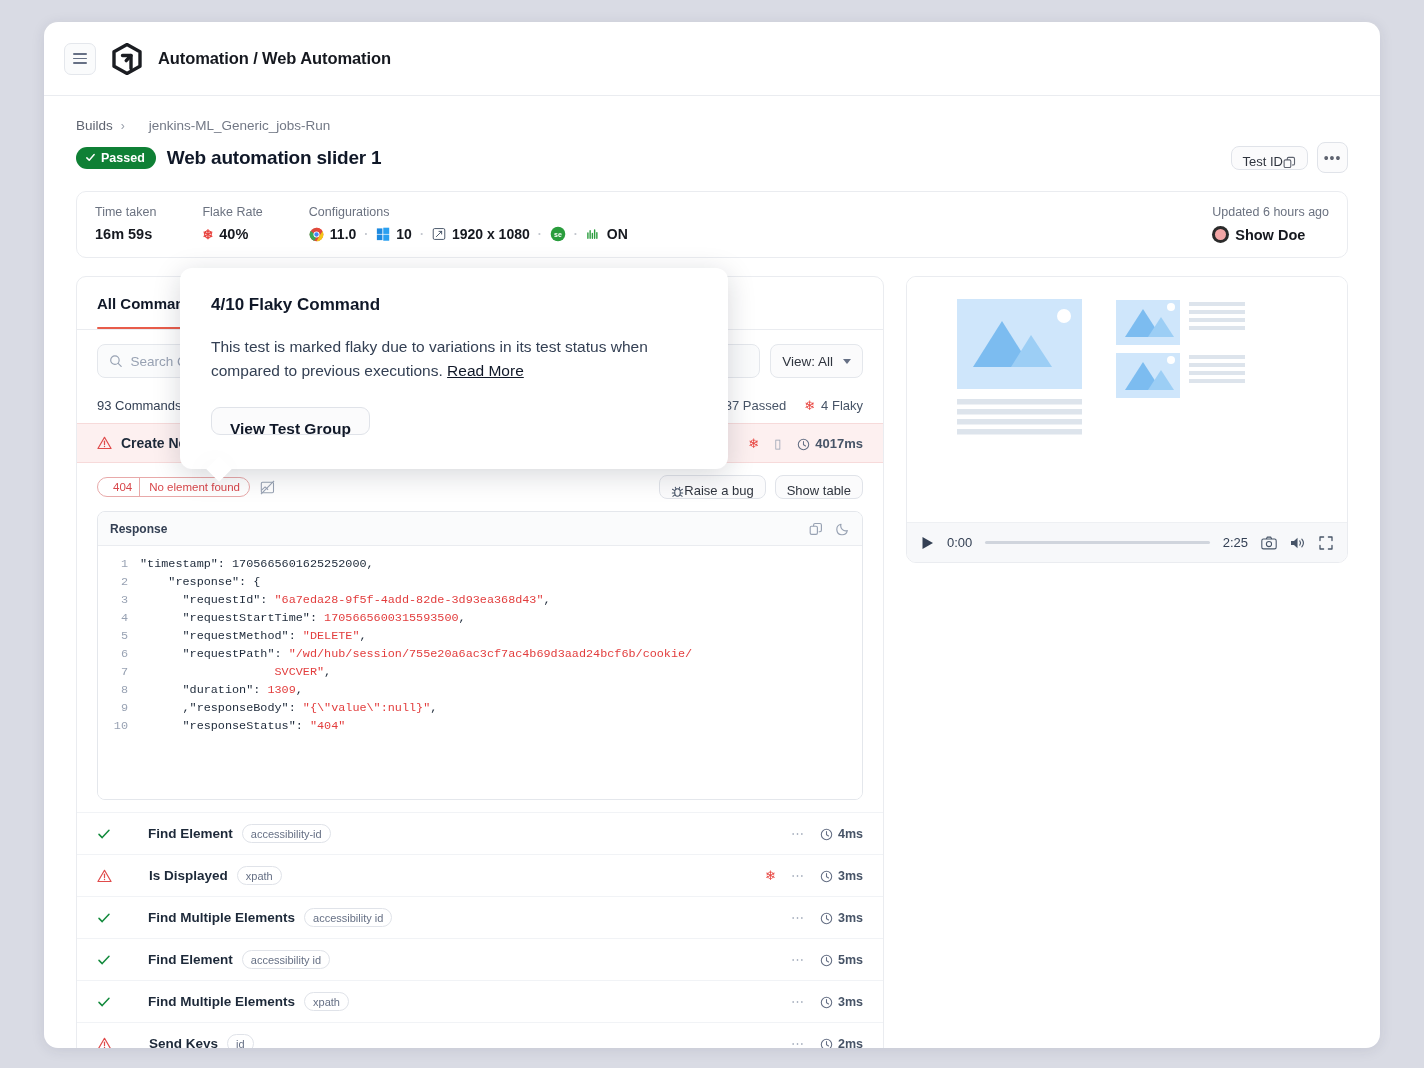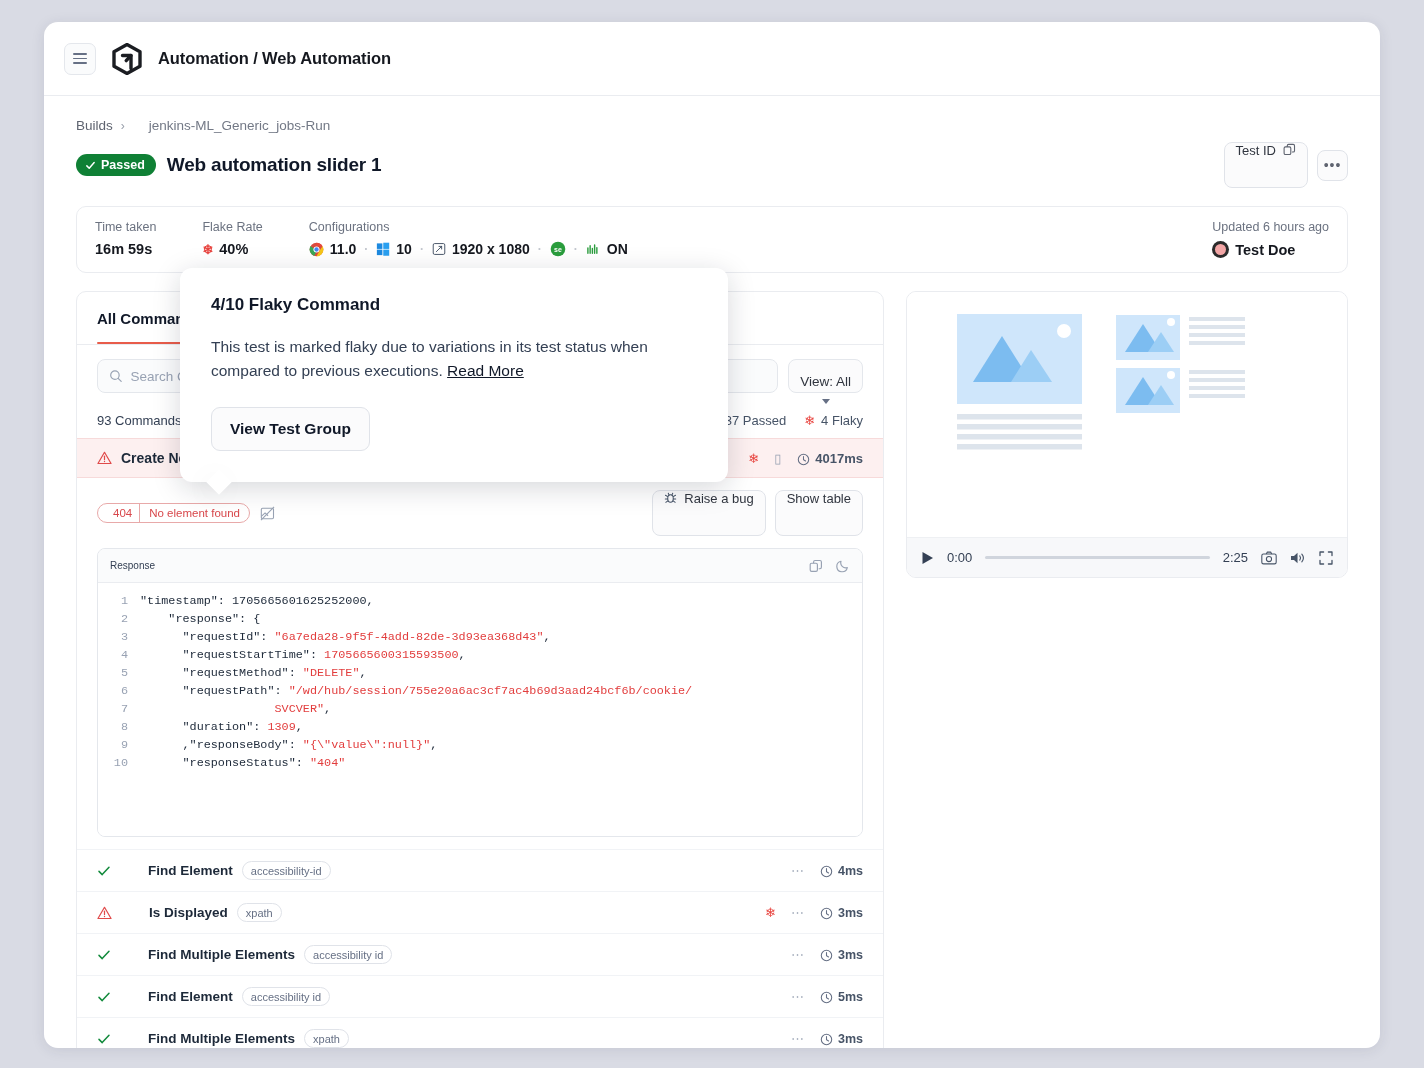--- a/index.html
+++ b/index.html
@@ -54,21 +54,21 @@
     display:inline-flex; align-items:center; gap:5px;
     background:#0f8035; color:#fff;
     font-size: 12.5px; font-weight:600;
     border-radius: 999px; padding: 4px 11px 4px 9px;
   }
   .pill-passed svg { display:block; }
   .test-title { font-size: 19px; font-weight: 700; color:#101828; letter-spacing:-0.2px;}
   .title-actions { margin-left:auto; display:flex; gap:9px; align-items:center;}
   .btn-outline {
     border:1px solid #e0e3e9; background:#fbfbfc; border-radius:8px;
-    height:46px; display:inline-flex; align-items:flex-start; gap:7px;
+    height:24px; display:inline-flex; align-items:flex-end; 
     padding: 0 11px; font-size:13px; color:#30353f; cursor:pointer; font-weight:500;
   }
   .btn-icon-only {
     border:1px solid #e0e3e9; background:#fbfbfc; border-radius:8px;
     width:31px; height:31px; display:inline-flex; align-items:center; justify-content:center;
     color:#5f6470; cursor:pointer; font-size:14px; letter-spacing:1px;
   }
 
   
   .meta-card {
@@ -118,22 +118,22 @@
     background:#fafbfc; display:flex; align-items:center; gap:8px; padding: 0 11px;
   }
   .search-box input {
     border:none; outline:none; background:transparent;
     font-size:13.5px; color:#344054; width:100%;
     font-family:"Liberation Sans", sans-serif;
   }
   .search-box input::placeholder { color:#98a2b3; }
   .view-select {
     height:34px; border:1px solid #e4e7ec; border-radius:8px; background:#fbfbfc;
-    display:flex; align-items:center; gap:10px; padding:14px 11px;
-    font-size:13.5px; color:#30353f; cursor:pointer; white-space:nowrap;flex-direction:column;
+    display:flex; align-items:center; gap:10px; padding:0 11px;
+    font-size:13.5px; color:#30353f; cursor:pointer; white-space:nowrap;
   }
   .caret { width:0;height:0;border-left:4px solid transparent;border-right:4px solid transparent;border-top:5px solid #667085;}
 
   
   .summary {
     display:flex; align-items:center; padding: 6px 20px 10px 20px;
     font-size:13px; color:#475467;
   }
   .summary .cmd-count { font-weight:400; color:#344054;}
   .summary .right { margin-left:auto; display:flex; align-items:center; gap:18px;}
@@ -155,21 +155,21 @@
   }
   .badge-404 .code { padding:0 7px; display:flex; align-items:center; border-right:1px solid #e8a9a9;margin-left:8px;}
   .badge-404 .msg { padding:0 9px; display:flex; align-items:center;}
   .err-bar .right { margin-left:auto; display:flex; gap:9px; align-items:center;}
 
   
   .code-panel { margin: 0 20px 12px 20px; border:1px solid #e4e7ec; border-radius:8px; overflow:hidden; }
   .code-head {
     height:34px; background:#fafbfc; border-bottom:1px solid #eaecf0;
     display:flex; align-items:center; padding: 0 12px;
-    font-size:10px; color:#344054; font-weight:400;
+    font-size:12px; color:#344054; font-weight:700;
   }
   .code-head .right { margin-left:auto; display:flex; gap:13px; align-items:center; color:#98a2b3;}
   .code-body {
     font-family:"Liberation Mono", monospace;
     font-size:11.8px; line-height:18px; color:#1d2939;
     padding: 9px 0 12px 0; height:253px; overflow:hidden;
     background:#fff;
   }
   .code-line { display:flex; }
   .ln { width:42px; text-align:right; padding-right:12px; color:#98a2b3; flex:none; user-select:none;}
@@ -321,21 +321,21 @@
           </span>
         </div>
       </div>
 
       <div class="meta-block meta-updated">
         <div class="meta-label">Updated 6 hours ago</div>
         <div class="meta-value">
           <span class="avatar-mini">
               <span class="face"></span>
             </span>
-          <span>Test Doe</span>
+          <span>Show Doe</span>
         </div>
       </div>
     </div>
 
     <div class="cols">
 
       <div class="left-col">
 
         <div class="tabs">
           <div class="tab active">All Commands</div>
@@ -641,17 +641,17 @@
       </div>
     </div>
   </div>
 
   <div style="position:absolute;left:136px;top:246px;width:548px;background:#fff;border-radius:12px;box-shadow:0 6px 28px rgba(16,24,40,0.17);padding:27px 31px 31px 31px;">
     <div style="font-size:17px;font-weight:700;color:#101828;margin-bottom:20px;">4/10 Flaky Command</div>
     <div style="font-size:15.5px;line-height:24px;color:#344054;margin-bottom:24px;max-width:486px;">
       <span>This test is marked flaky due to variations in its test status when compared to previous executions.</span>
       <span style="text-decoration:underline;color:#101828;cursor:pointer;">Read More</span>
     </div>
-    <button style="border:1px solid #e0e3e9;background:#fbfbfc;border-radius:9px;height:44px;padding:12px 18px;font-size:15.5px;font-weight:700;color:#101828;cursor:pointer;font-family:'Liberation Sans',sans-serif;">View Test Group</button>
+    <button style="border:1px solid #e0e3e9;background:#fbfbfc;border-radius:9px;height:28px;padding:12px 18px;font-size:15.5px;font-weight:700;color:#101828;cursor:pointer;font-family:'Liberation Sans',sans-serif;">View Test Group</button>
     <div style="position:absolute;left:30px;bottom:-9px;width:18px;height:18px;background:#fff;transform:rotate(45deg);box-shadow:0 6px 28px rgba(16,24,40,0.05);"></div>
   </div>
 
 </div>
 
 </body></html>

